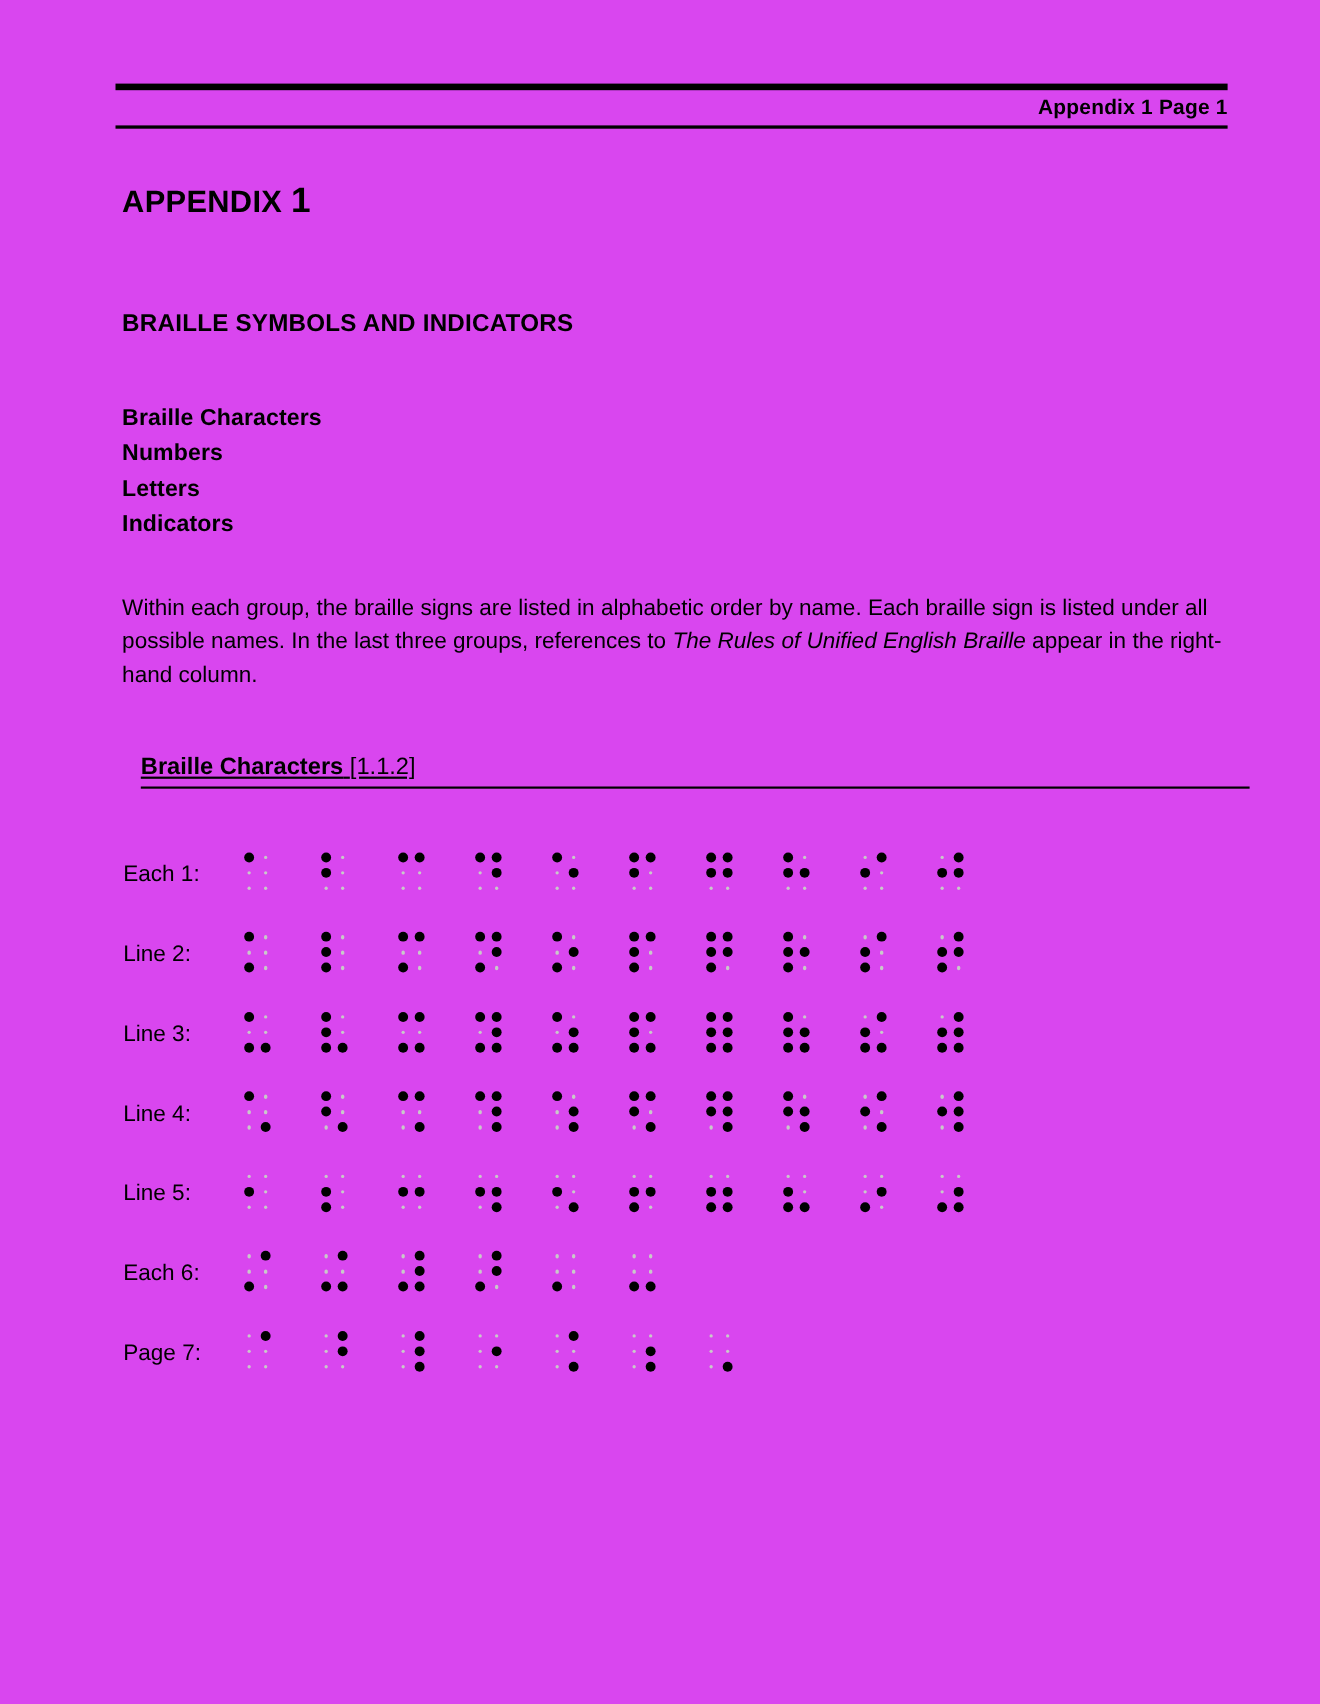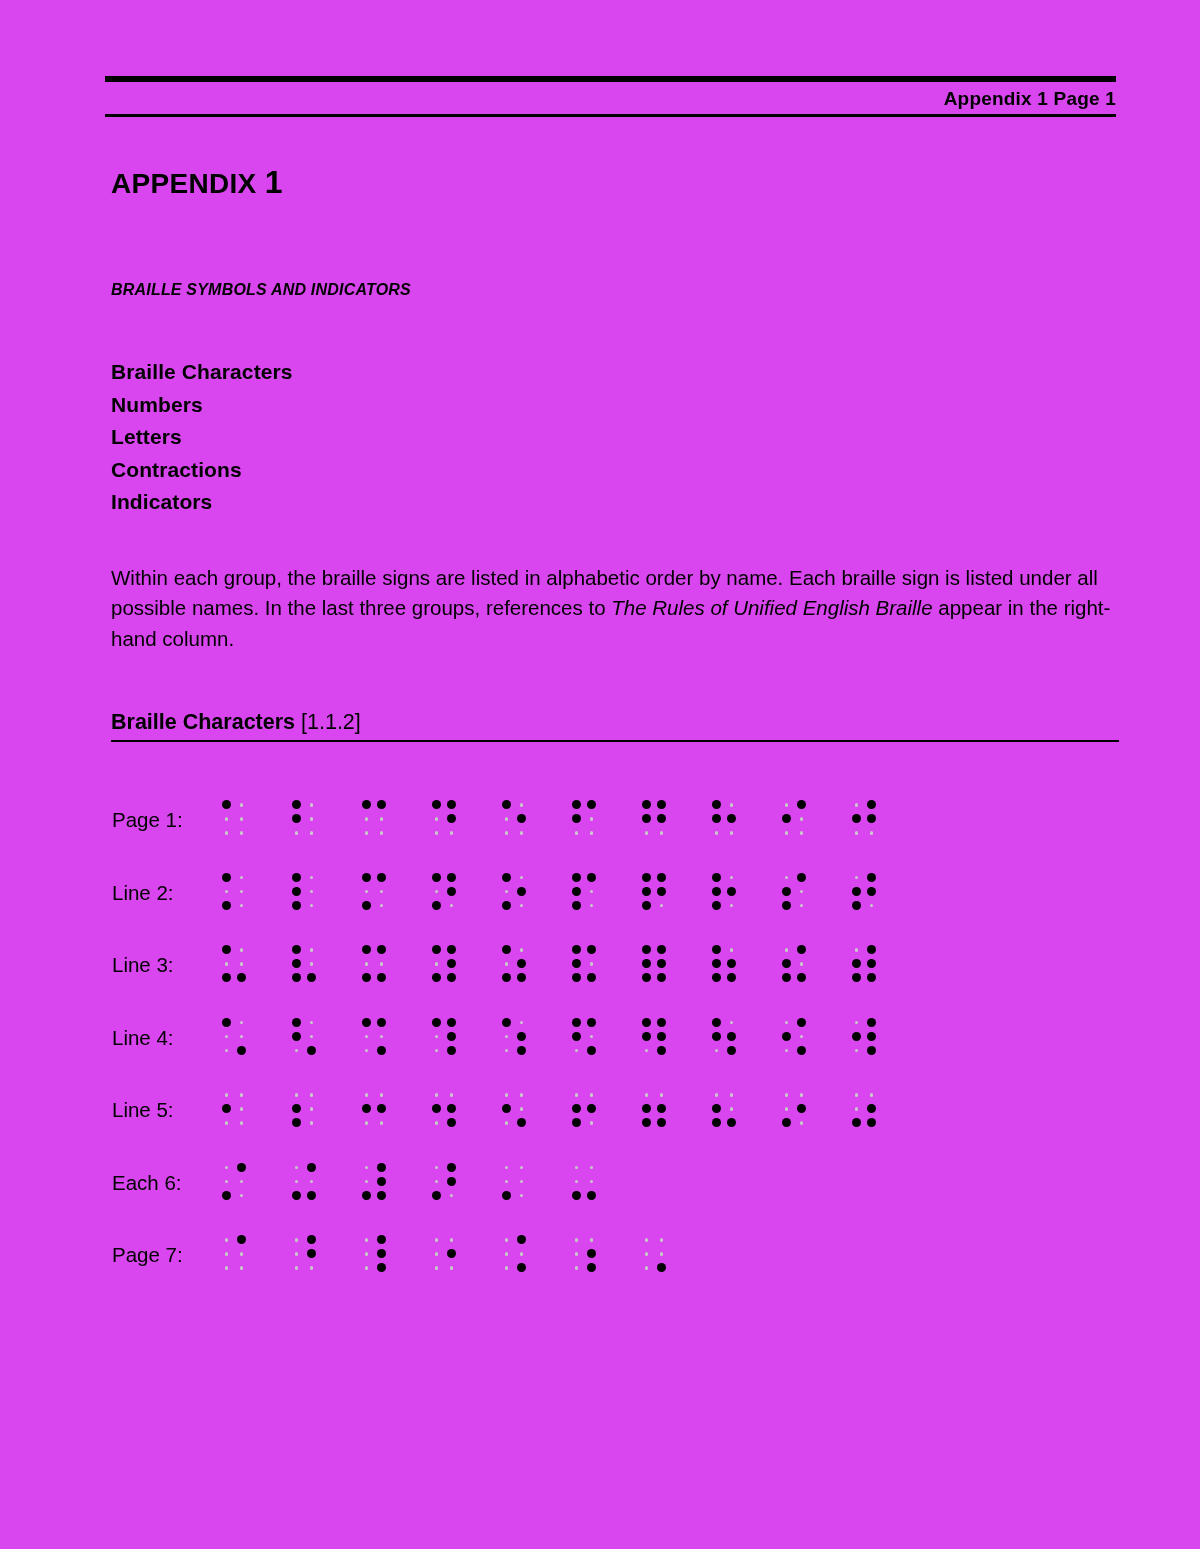--- a/index.html
+++ b/index.html
@@ -65,26 +65,25 @@
     font-weight: bold;
     letter-spacing: 0.3px;
     margin: 0 0 4px 0;
     line-height: 1.25;
   }
   .appendix-title .num {
     font-size: 32px;
   }
 
   .doc-title {
-    font-size: 16px;
+    font-size: 22px;
     font-weight: bold;
     letter-spacing: 0.2px;
     margin: 78px 0 0 0;
     line-height: 1.25;
-    font-style: italic;
   }
 
   .toc {
     margin: 56px 0 0 0;
   }
   .toc-item {
     font-size: 21px;
     font-weight: bold;
     line-height: 32.5px;
     letter-spacing: 0.1px;
@@ -93,22 +92,23 @@
   .intro {
     margin: 44px 0 0 0;
     font-size: 20.5px;
     line-height: 30.5px;
     max-width: 1008px;
   }
   .intro em {
   }
 
   .section-head-wrap {
-    margin: 54px 0 0 0;
+    margin: 54px 0 0 17px;
     width: 1008px;
+    text-decoration: underline;
   }
   .section-head {
     font-size: 21.5px;
     line-height: 28px;
     padding-bottom: 4px;
   }
   .section-head .bold {
     font-weight: bold;
   }
   .section-head .ref {
@@ -188,35 +188,34 @@
   <div class="content">
 
     <h1 class="appendix-title"><span>APPENDIX</span> <span class="num">1</span></h1>
 
     <h2 class="doc-title">BRAILLE SYMBOLS AND INDICATORS</h2>
 
     <div class="toc">
       <div class="toc-item">Braille Characters</div>
       <div class="toc-item">Numbers</div>
       <div class="toc-item">Letters</div>
-      <div class="toc-item">Contractions</div>
       <div class="toc-item">Indicators</div>
     </div>
 
     <p class="intro"><span>Within each group, the braille signs are listed in alphabetic order by name. Each braille sign is listed under all possible names. In the last three groups, references to </span><em>The Rules of Unified English Braille</em><span> appear in the right-hand column.</span></p>
 
     <div class="section-head-wrap">
       <div class="section-head"><span class="bold">Braille Characters</span> <span class="ref">[1.1.2]</span></div>
       <div class="section-underline"></div>
     </div>
 
     <table class="braille-table">
       <tbody>
           <tr class="braille-row">
-            <td class="row-label">Page 1:</td>
+            <td class="row-label">Each 1:</td>
             <td class="cell-td"><span class="bcell" title="dots 1"><span class="dot on c1 r1"></span><span class="dot off c1 r2"></span><span class="dot off c1 r3"></span><span class="dot off c2 r1"></span><span class="dot off c2 r2"></span><span class="dot off c2 r3"></span></span></td>
             <td class="cell-td"><span class="bcell" title="dots 12"><span class="dot on c1 r1"></span><span class="dot on c1 r2"></span><span class="dot off c1 r3"></span><span class="dot off c2 r1"></span><span class="dot off c2 r2"></span><span class="dot off c2 r3"></span></span></td>
             <td class="cell-td"><span class="bcell" title="dots 14"><span class="dot on c1 r1"></span><span class="dot off c1 r2"></span><span class="dot off c1 r3"></span><span class="dot on c2 r1"></span><span class="dot off c2 r2"></span><span class="dot off c2 r3"></span></span></td>
             <td class="cell-td"><span class="bcell" title="dots 145"><span class="dot on c1 r1"></span><span class="dot off c1 r2"></span><span class="dot off c1 r3"></span><span class="dot on c2 r1"></span><span class="dot on c2 r2"></span><span class="dot off c2 r3"></span></span></td>
             <td class="cell-td"><span class="bcell" title="dots 15"><span class="dot on c1 r1"></span><span class="dot off c1 r2"></span><span class="dot off c1 r3"></span><span class="dot off c2 r1"></span><span class="dot on c2 r2"></span><span class="dot off c2 r3"></span></span></td>
             <td class="cell-td"><span class="bcell" title="dots 124"><span class="dot on c1 r1"></span><span class="dot on c1 r2"></span><span class="dot off c1 r3"></span><span class="dot on c2 r1"></span><span class="dot off c2 r2"></span><span class="dot off c2 r3"></span></span></td>
             <td class="cell-td"><span class="bcell" title="dots 1245"><span class="dot on c1 r1"></span><span class="dot on c1 r2"></span><span class="dot off c1 r3"></span><span class="dot on c2 r1"></span><span class="dot on c2 r2"></span><span class="dot off c2 r3"></span></span></td>
             <td class="cell-td"><span class="bcell" title="dots 125"><span class="dot on c1 r1"></span><span class="dot on c1 r2"></span><span class="dot off c1 r3"></span><span class="dot off c2 r1"></span><span class="dot on c2 r2"></span><span class="dot off c2 r3"></span></span></td>
             <td class="cell-td"><span class="bcell" title="dots 24"><span class="dot off c1 r1"></span><span class="dot on c1 r2"></span><span class="dot off c1 r3"></span><span class="dot on c2 r1"></span><span class="dot off c2 r2"></span><span class="dot off c2 r3"></span></span></td>
             <td class="cell-td"><span class="bcell" title="dots 245"><span class="dot off c1 r1"></span><span class="dot on c1 r2"></span><span class="dot off c1 r3"></span><span class="dot on c2 r1"></span><span class="dot on c2 r2"></span><span class="dot off c2 r3"></span></span></td>

